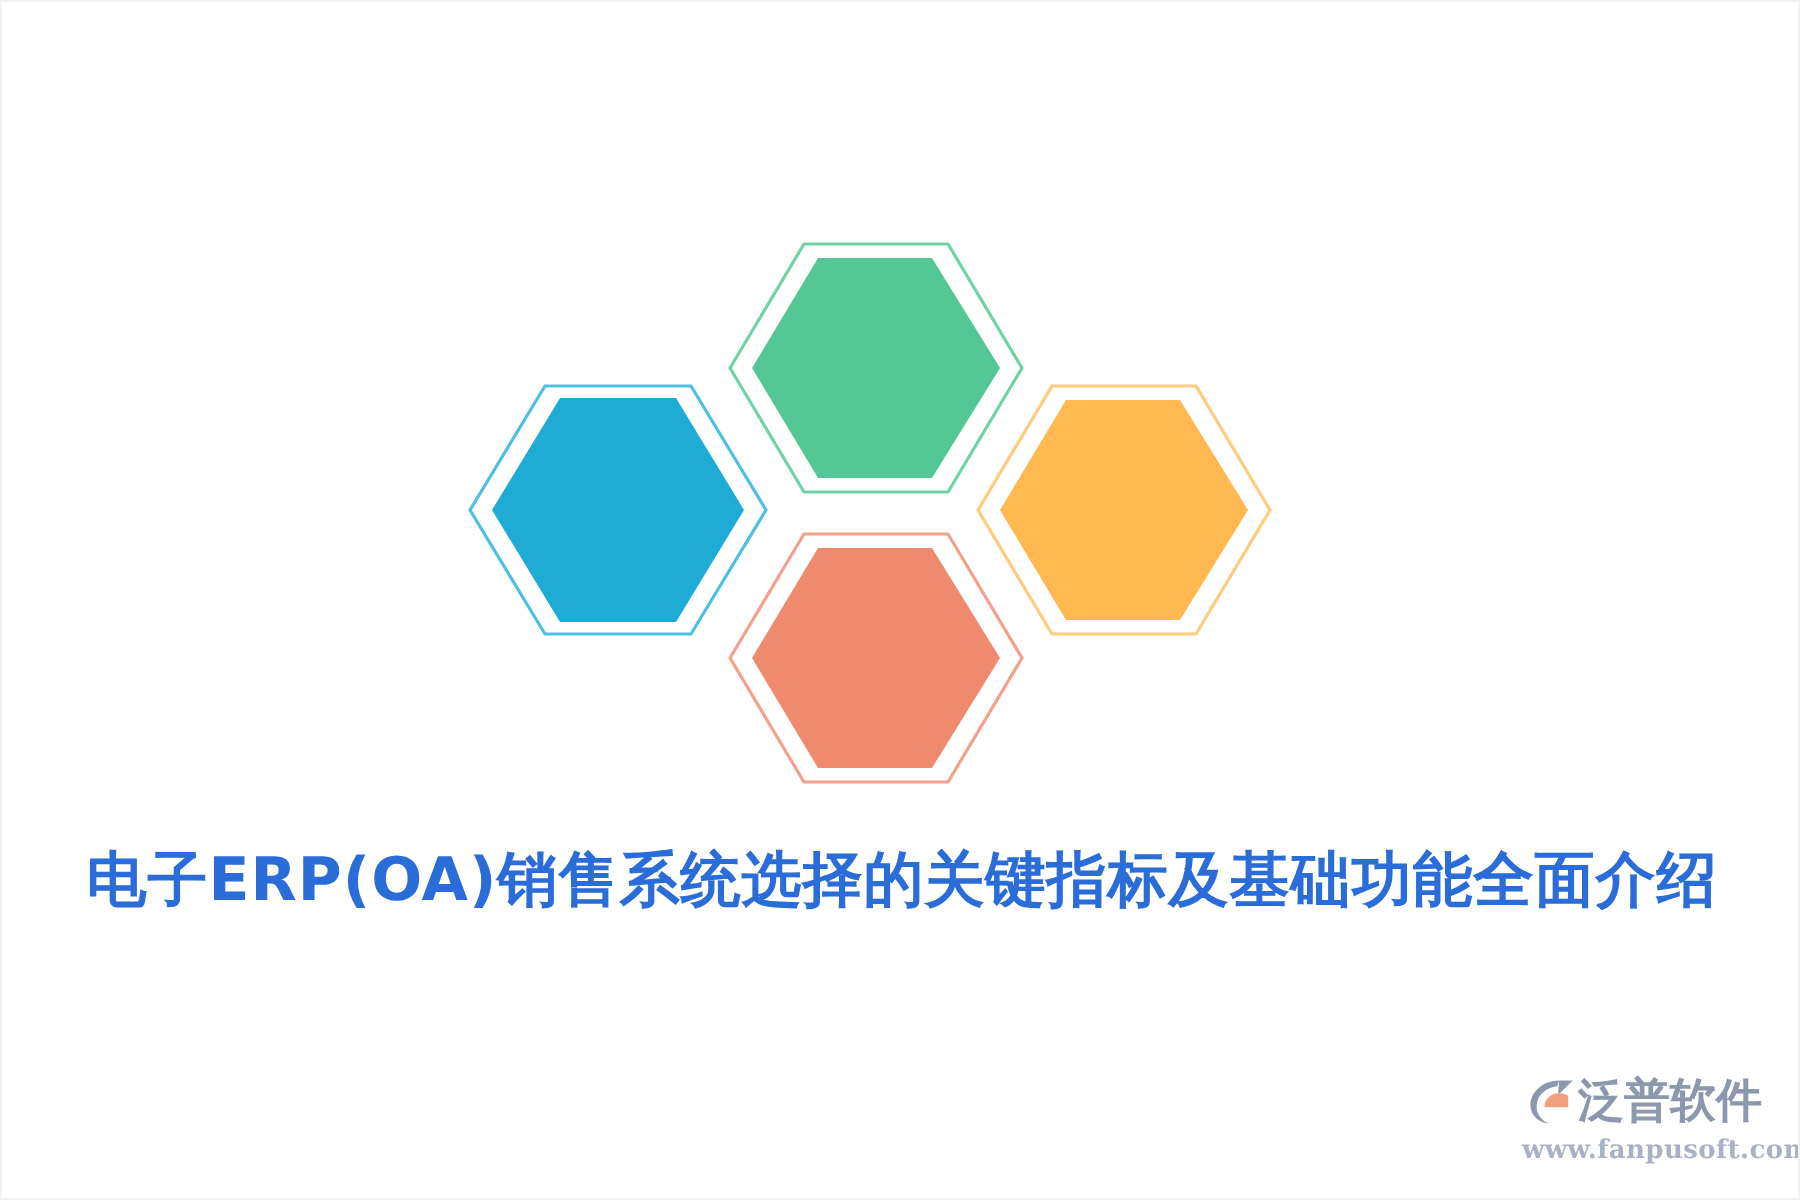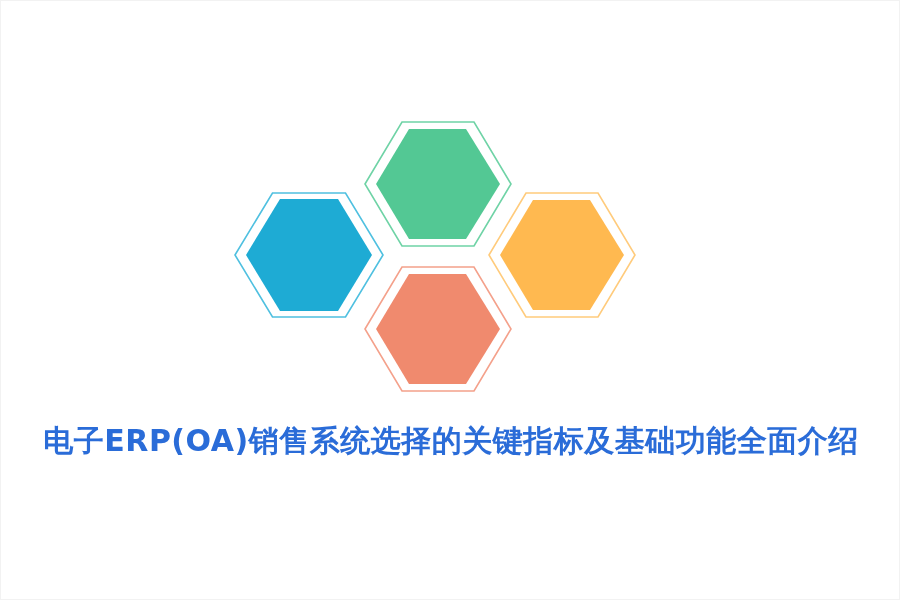--- a/index.html
+++ b/index.html
@@ -122,14 +122,31 @@
       <g>
         <polygon points="488,254 525,192 597,192 634,254 597,316 525,316" fill="none" stroke="#ffcb7c" stroke-width="1.6"></polygon>
         <polygon points="499,254 532,199 589,199 623,254 589,309 532,309" fill="#ffb950"></polygon>
       </g>
 
     </svg>
   </div>
 
   <div id="headline">电子ERP(OA)销售系统选择的关键指标及基础功能全面介绍</div>
 
+  <div id="brand-logo">
+    <div class="brand-row">
+      <span class="mark">
+        <svg viewBox="0 0 28 28" xmlns="http://www.w3.org/2000/svg">
+
+          <path d="M20.5 3.2 C12.5 3.2 6.2 9.0 6.2 15.4 C6.2 20.6 10.2 24.4 15.6 24.8
+                   C11.6 23.2 9.3 20.0 9.3 16.2 C9.3 11.0 13.6 6.8 19.6 6.1 Z" fill="#8d97ad"></path>
+          <path d="M20.5 3.2 L27.4 3.2 L20.0 10.5 Z" fill="#8d97ad"></path>
+
+          <path d="M13.2 16.6 C13.2 12.6 16.4 9.6 20.4 9.6 C23.2 9.6 25.1 10.8 25.1 10.8
+                   L25.1 16.6 Z" fill="#f0a07f"></path>
+        </svg>
+      </span>
+      <span class="brand-name">泛普软件</span>
+    </div>
+    <div class="brand-url">www.fanpusoft.com</div>
+  </div>
 
 </div>
 
 </body></html>

